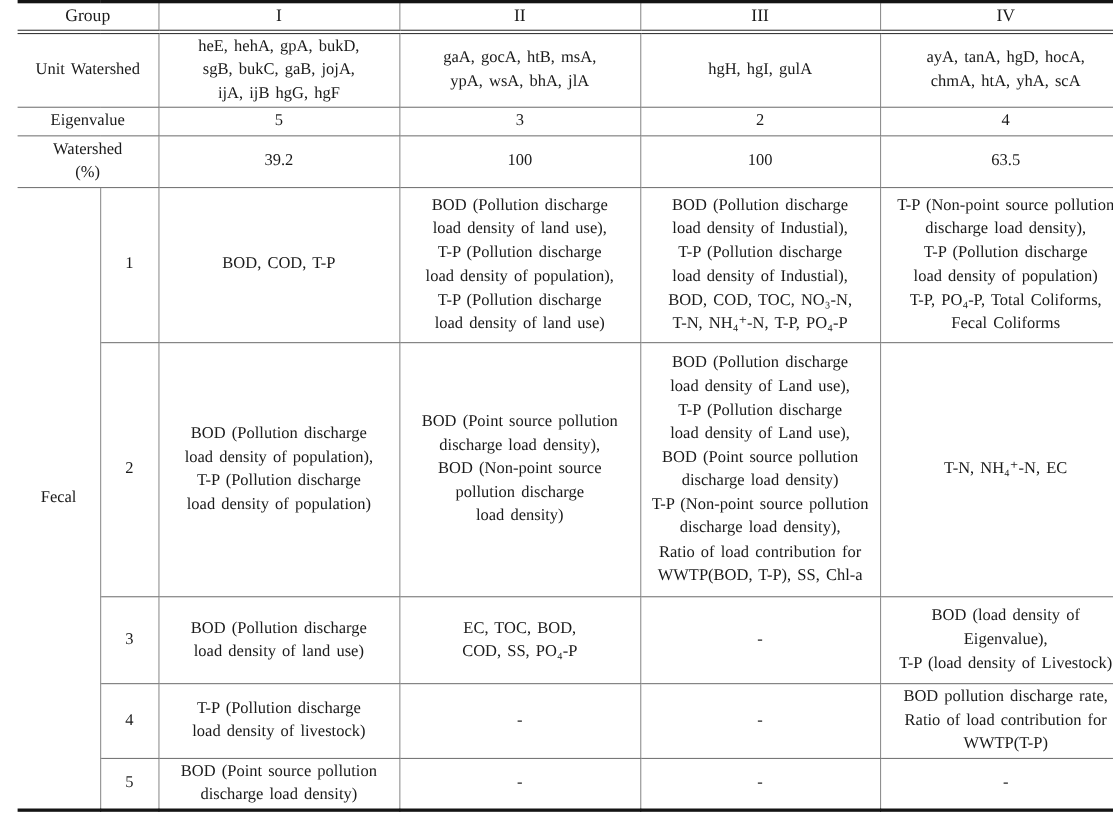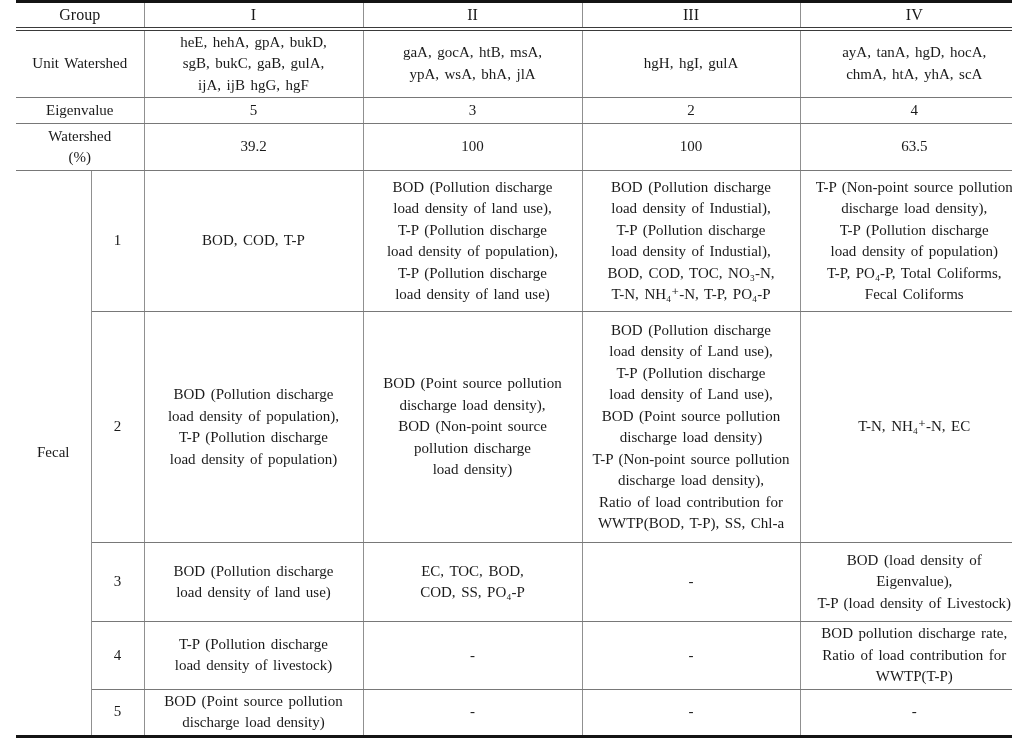--- a/index.html
+++ b/index.html
@@ -74,21 +74,21 @@
       <td colspan="2" class="lbl">Group</td>
       <td>I</td>
       <td>II</td>
       <td>III</td>
       <td>IV</td>
     </tr>
 
     <tr class="row-watershed">
       <td colspan="2" class="lbl">Unit Watershed</td>
       <td>heE, hehA, gpA, bukD,
-sgB, bukC, gaB, gulA,
+sgB, bukC, gaB, jojA,
 ijA, ijB hgG, hgF</td>
       <td>gaA, gocA, htB, msA,
 ypA, wsA, bhA, jlA</td>
       <td>hgH, hgI, gulA</td>
       <td>ayA, tanA, hgD, hocA,
 chmA, htA, yhA, scA</td>
     </tr>
 
     <tr class="row-eigenvalue">
       <td colspan="2" class="lbl">Eigenvalue</td>

